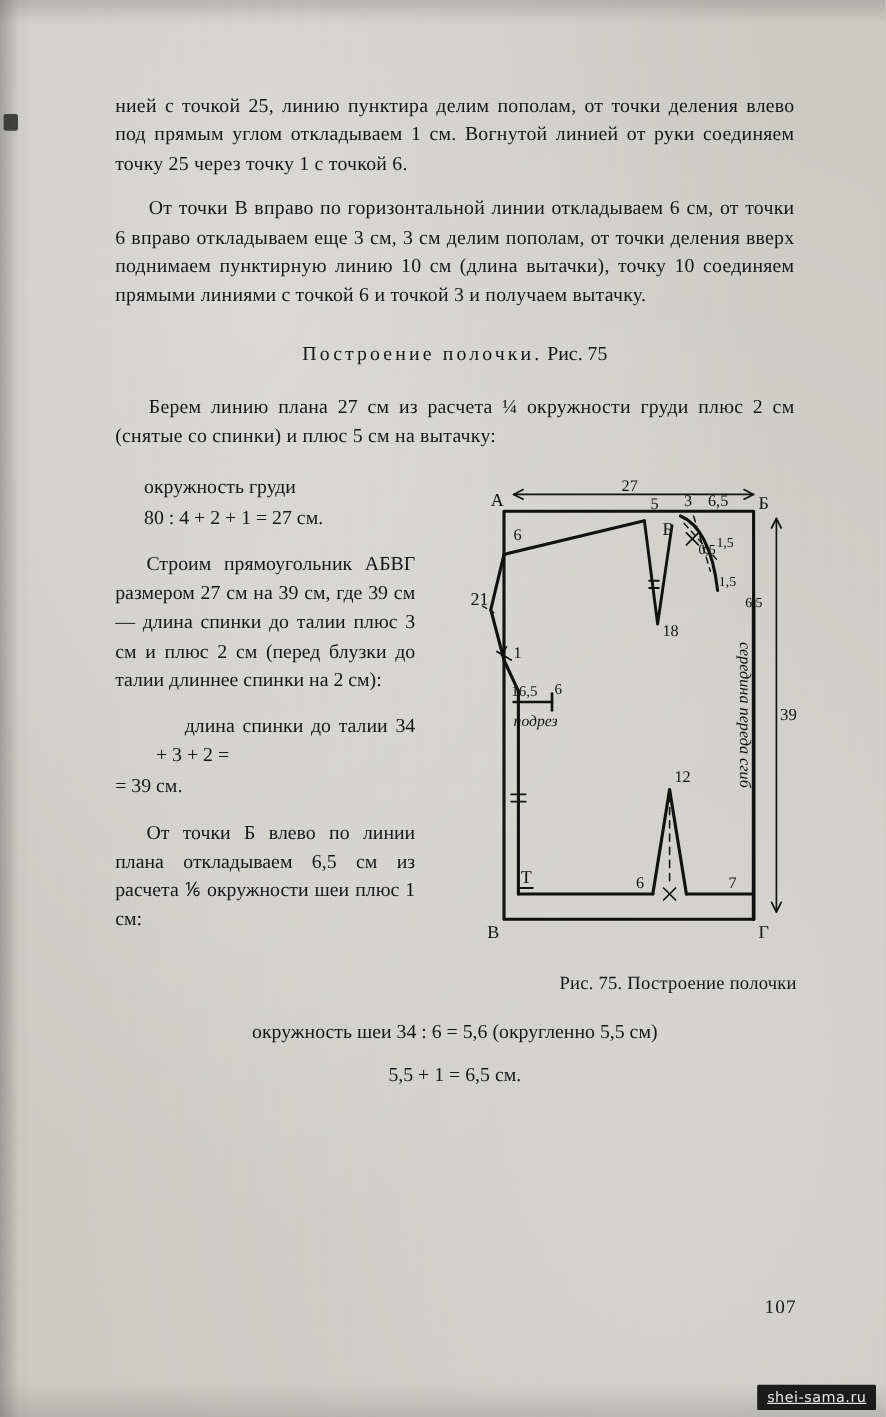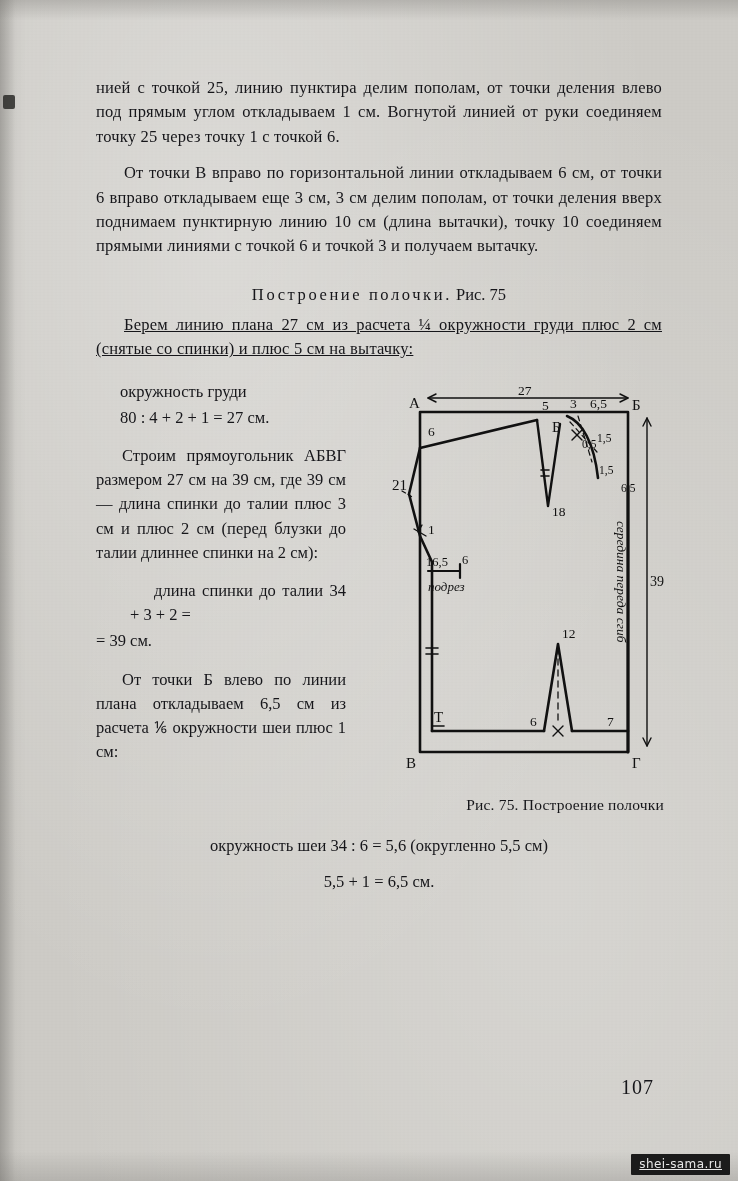--- a/index.html
+++ b/index.html
@@ -117,23 +117,23 @@
   .tail {
     margin-top: 26px;
   }
   .tail p { margin: 0; font-size: 16.5px; color: #16161a; }
   .tail p.center { text-align: center; }
   .tail p + p { margin-top: 16px; }
   .tail p.indent { text-indent: 28px; }
 
   .pageno {
     position: absolute;
-    right: 84px;
+    right: 74px;
     bottom: 82px;
-    font-size: 20px;
+    font-size: 16px;
     color: #16161a;
     letter-spacing: 1px;
   }
 
   .watermark {
     position: absolute;
     right: 8px;
     bottom: 6px;
     background: #1b1b1b;
     color: #e8e8e8;
@@ -162,21 +162,21 @@
 
   <div class="content">
 
     <p class="body">нией с точкой 25, линию пунктира делим пополам, от точки деления влево под прямым углом откладываем 1 см. Вогнутой линией от руки соединяем точку 25 через точку 1 с точкой 6.</p>
     <p class="body indent" style="margin-top:12px;">От точки В вправо по горизонтальной линии откладываем 6 см, от точки 6 вправо откладываем еще 3 см, 3 см делим пополам, от точки деления вверх поднимаем пунктирную линию 10 см (длина вытачки), точку 10 соединяем прямыми линиями с точкой 6 и точкой 3 и получаем вытачку.</p>
 
     <div class="section-heading">
       <span class="spaced">Построение полочки.</span><span> Рис. 75</span>
     </div>
 
-    <p class="body indent" style="margin-top:8px;text-decoration:underline;">Берем линию плана 27 см из расчета ¼ окружности груди плюс 2 см (снятые со спинки) и плюс 5 см на вытачку:</p>
+    <p class="body indent" style="margin-top:22px;">Берем линию плана 27 см из расчета ¼ окружности груди плюс 2 см (снятые со спинки) и плюс 5 см на вытачку:</p>
 
     <div class="twocol">
       <div class="leftcol">
         <p style="text-indent:24px;">окружность груди</p>
         <p style="margin-top:2px;text-indent:24px;">80 : 4 + 2 + 1 =  27 см.</p>
         <p class="indent">Строим прямоугольник АБВГ размером 27 см на 39 см, где 39 см — длина спинки до талии плюс 3 см и плюс 2 см (перед блузки до талии длиннее спинки на 2 см):</p>
         <p style="text-indent:24px;margin-left:34px;">длина спинки до талии          34 + 3 + 2 =</p>
         <p style="margin-top:2px;">= 39 см.</p>
         <p class="indent">От точки Б влево по линии плана откладываем 6,5 см из расчета ⅙ окружности шеи плюс 1 см:</p>
       </div>

